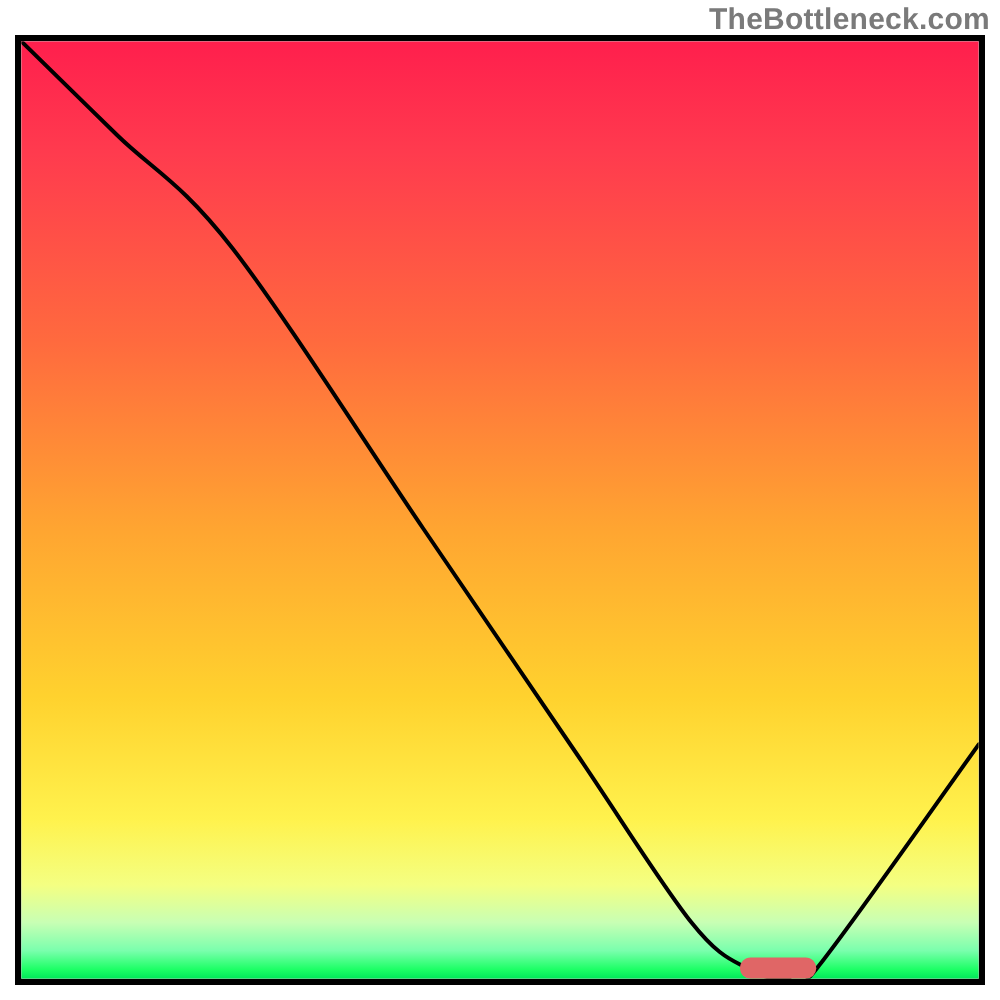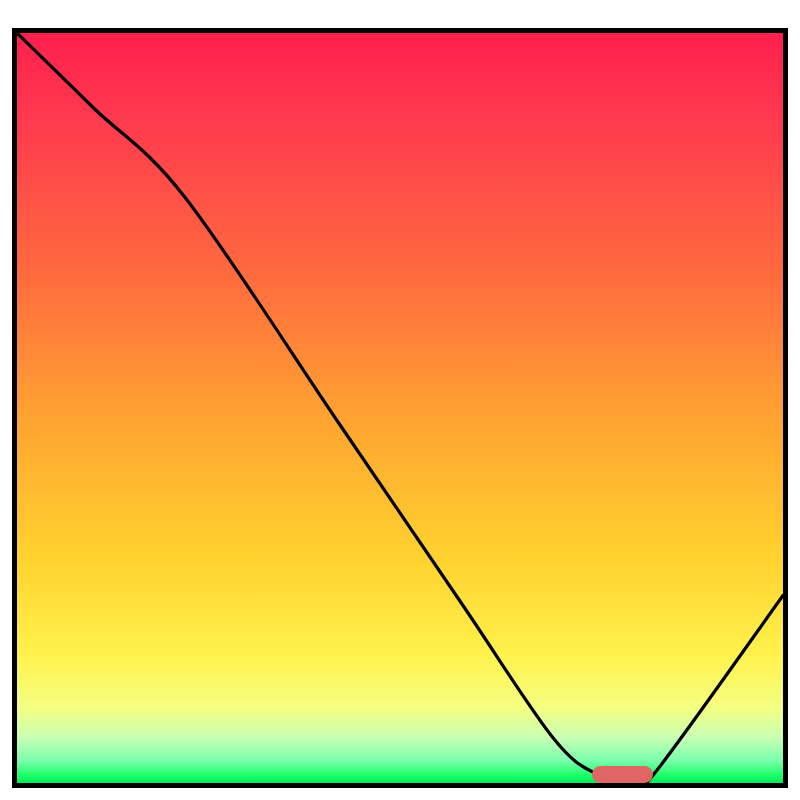--- a/index.html
+++ b/index.html
@@ -58,20 +58,21 @@
     position: absolute;
     background: #e06666; 
     border-radius: 9px;
   }
 </style>
 </head>
 <body>
 
 <div class="frame">
 
+  <div class="watermark">TheBottleneck.com</div>
 
   <div class="plot-outer">
     <div class="gradient"></div>
 
     <svg class="curve" viewBox="0 0 766 750" preserveAspectRatio="none">
       <path d="M 0.0 0.0 C 12.8 12.5, 48.5 47.5, 76.6 75.0 C 104.7 102.5, 127.7 112.5, 168.5 165.0 C 209.4 217.5, 275.8 322.5, 321.7 390.0 C 367.7 457.5, 408.5 517.5, 444.3 570.0 C 480.0 622.5, 513.2 676.3, 536.2 705.0 C 559.2 733.8, 569.4 735.0, 582.2 742.5 C 594.9 750.0, 603.9 750.0, 612.8 750.0 C 621.7 750.0, 610.2 773.8, 635.8 742.5 C 661.3 711.3, 744.3 592.5, 766.0 562.5" fill="none" stroke="#000" stroke-width="3.2" stroke-linecap="round" stroke-linejoin="round"></path>
     </svg>
 
     <div class="marker" style="left: 574.5px; width: 61.28px; height: 17px; top: 733.25px;"></div>
   </div>

